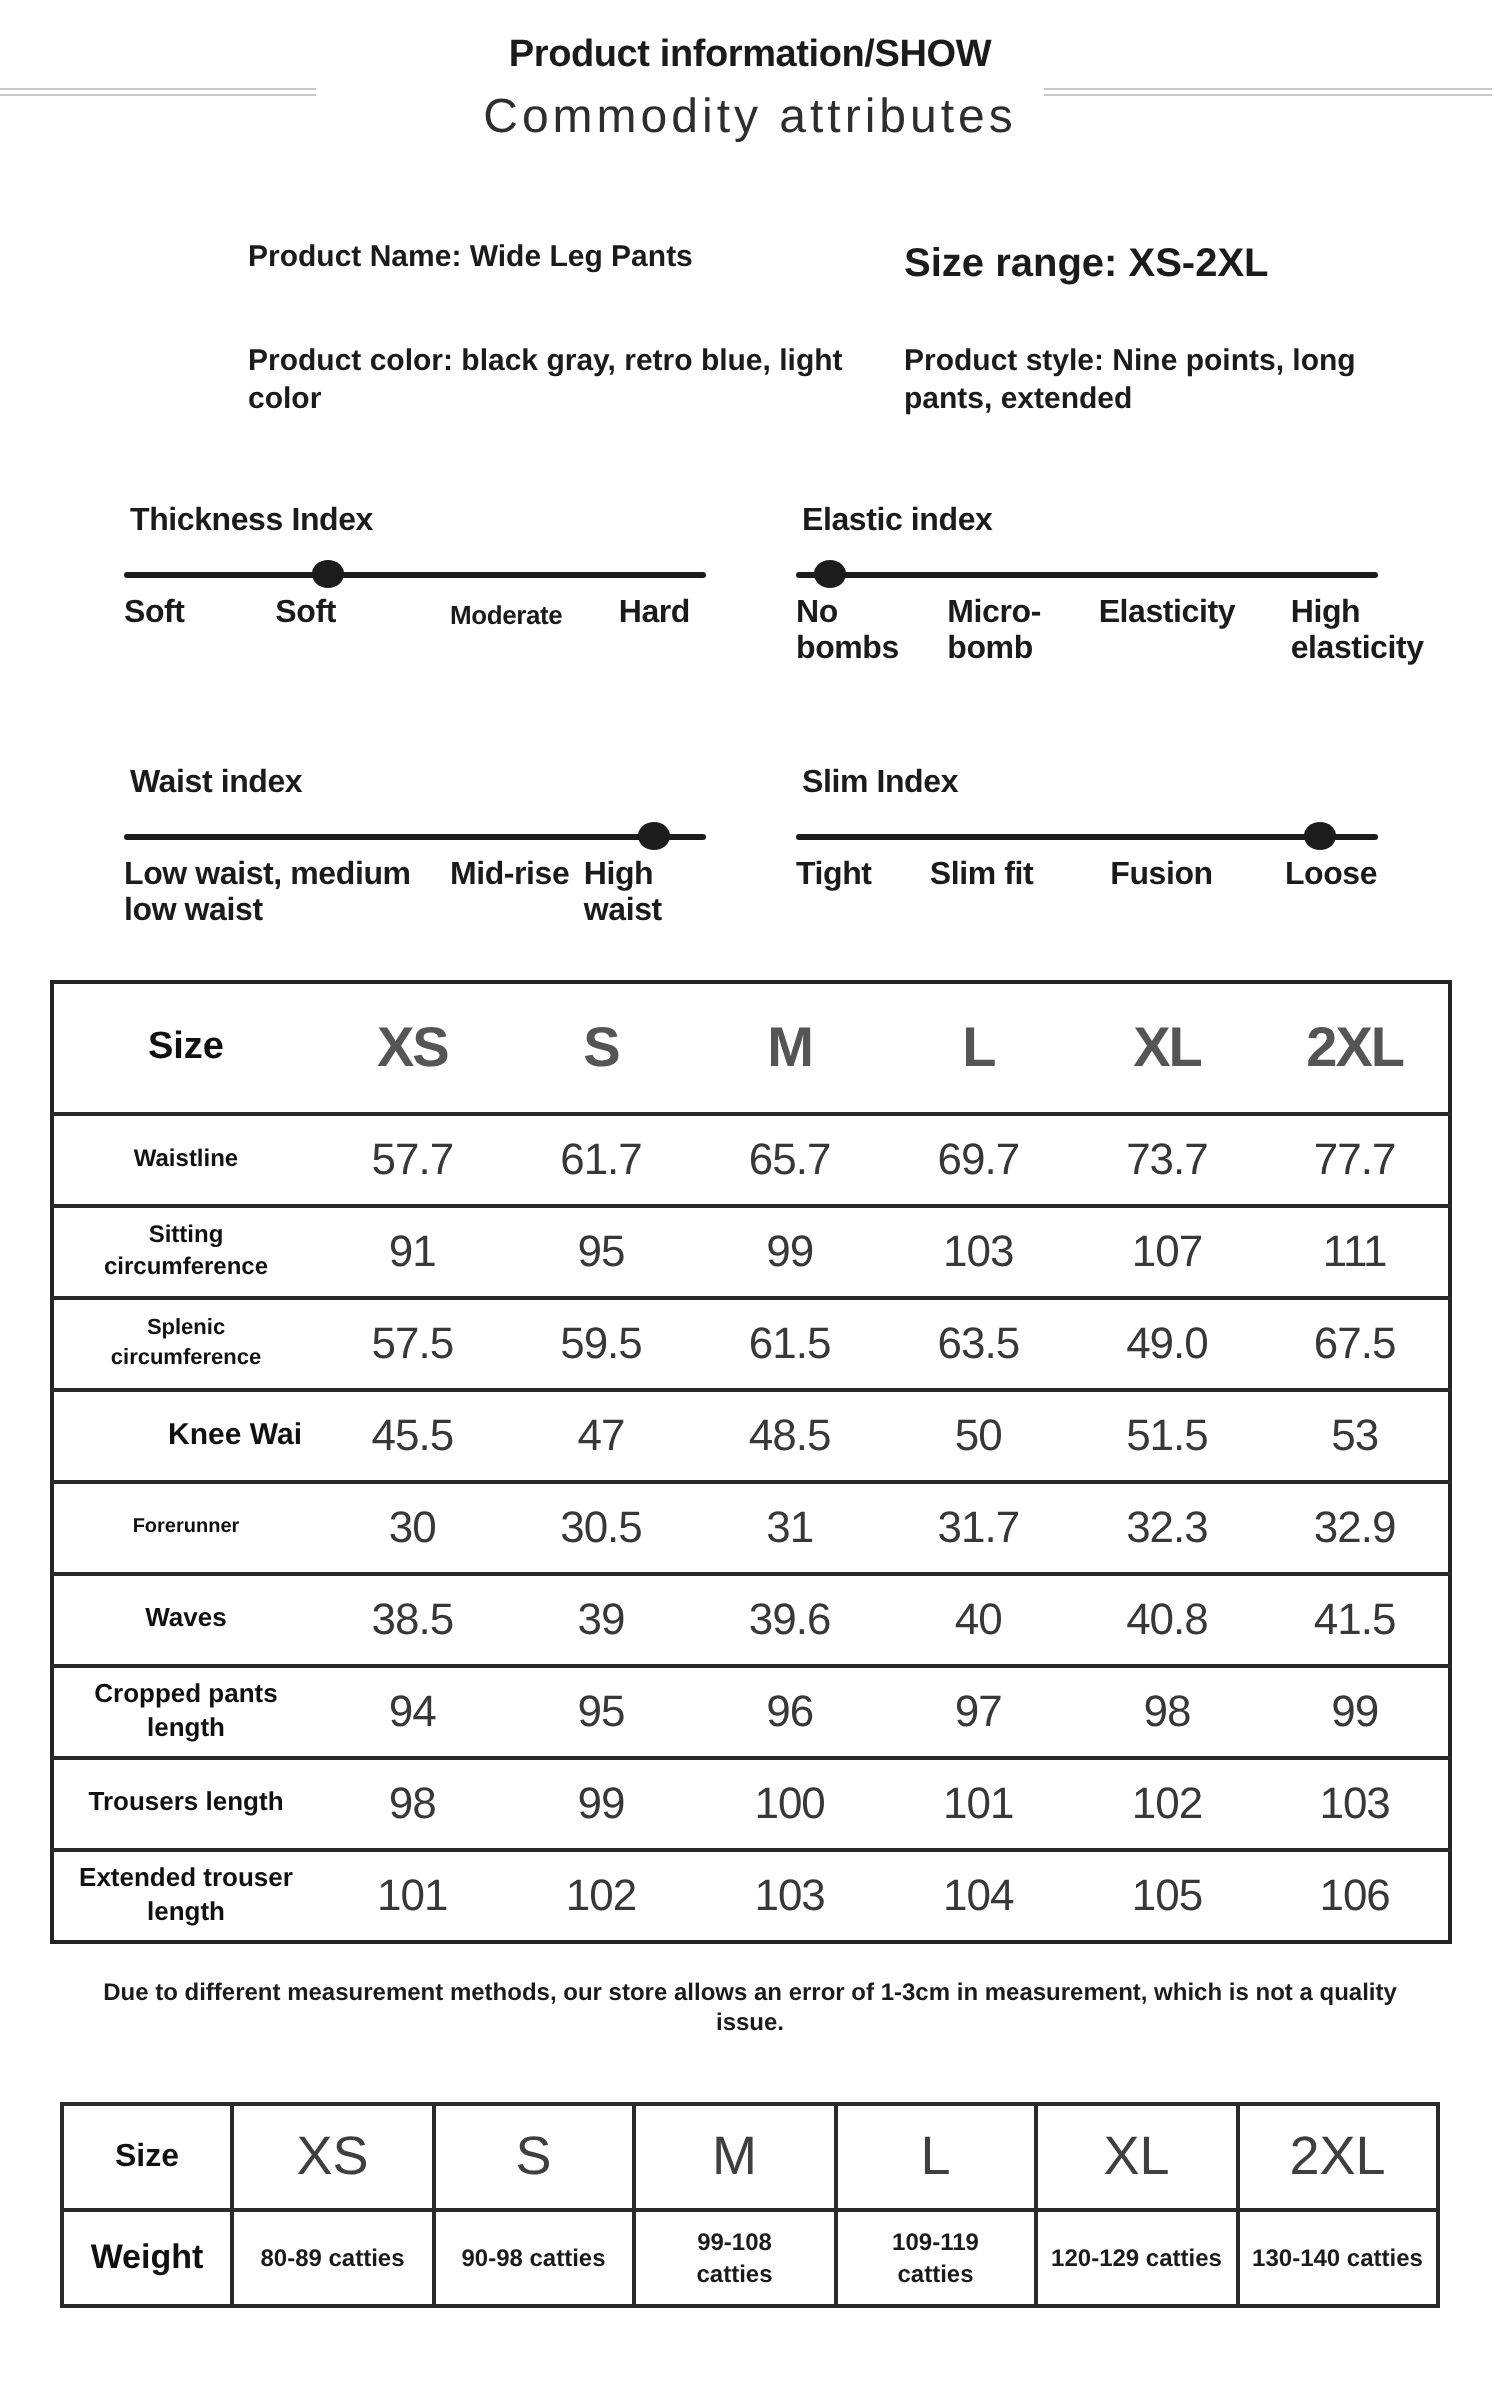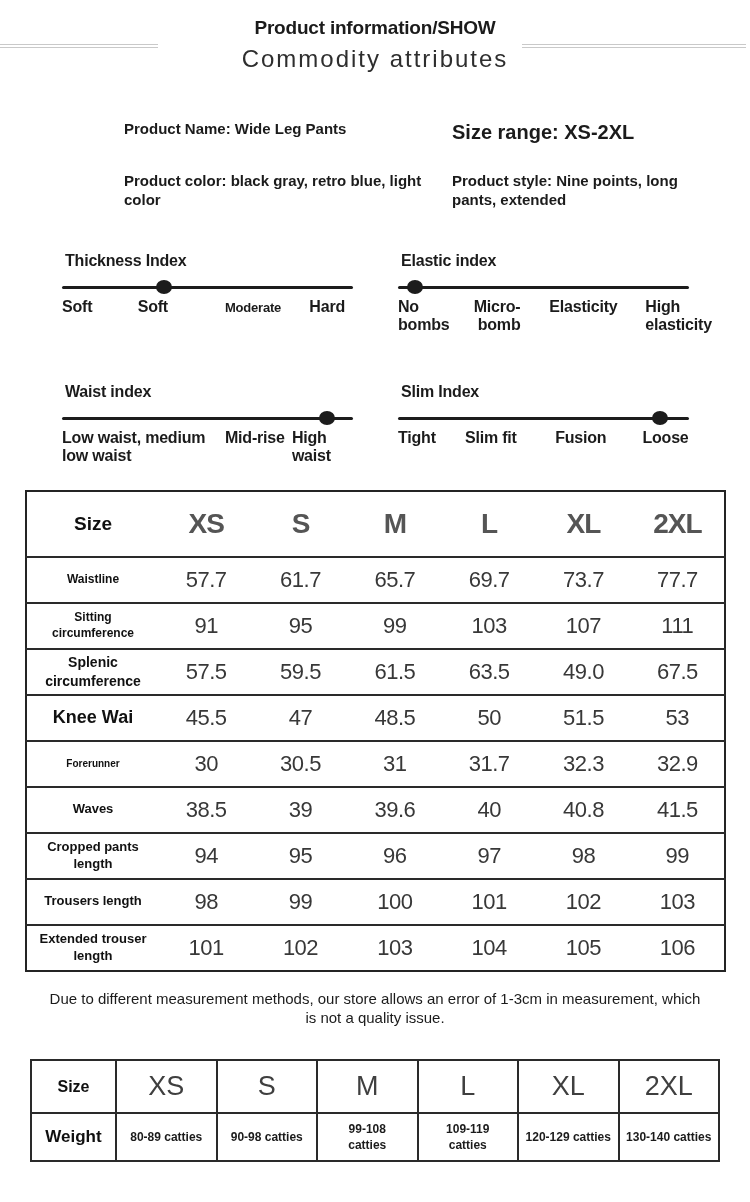--- a/index.html
+++ b/index.html
@@ -40,21 +40,21 @@
   .size-table tbody tr th,.size-table tbody tr td{border-top:2px solid #2a2a2a;}
   .size-table thead th{height:62px;vertical-align:middle;}
   .size-table .corner{font-size:19px;font-weight:bold;color:#101010;}
   .size-table .size-col{font-size:28px;font-weight:bold;color:#555555;letter-spacing:-1px;}
   .size-table td.val{font-size:22px;font-weight:normal;color:#383838;
     text-align:center;height:42px;vertical-align:middle;letter-spacing:-0.5px;}
   .size-table th.rlabel{font-weight:bold;color:#111;line-height:1.3;
     padding:0 8px;text-align:center;vertical-align:middle;}
   
   .disclaimer{margin:17px auto 18px;max-width:660px;text-align:center;
-    font-size:15px;font-weight:normal;line-height:1.32;}
+    font-size:12px;font-weight:bold;line-height:1.32;}
   
   .weight-table{width:690px;margin:31px 0 0 30px;border:2px solid #242424;}
   .weight-table th,.weight-table td{border:2px solid #2a2a2a;text-align:center;vertical-align:middle;}
   .weight-table thead th{height:49px;}
   .weight-table tbody td,.weight-table tbody th{height:44px;}
   .w-corner{font-size:16px;font-weight:bold;color:#101010;}
   .w-size{font-size:27px;font-weight:normal;color:#3f3f3f;}
   .w-label{font-size:17px;font-weight:bold;color:#101010;}
   .w-val{font-size:12px;font-weight:bold;color:#1b1b1b;white-space:pre-line;line-height:1.35;}
 </style>
@@ -89,21 +89,21 @@
       </div>
     </div>
     <div class="slider">
       <div class="s-title">Elastic index</div>
       <div class="track">
         <div class="dot" style="left: 6%;"></div>
       </div>
       <div class="s-labels">
         <div class="s-label" style="left: 0%;">No
 bombs</div>
-        <div class="s-label" style="left: 26%; text-align: right;">Micro-
+        <div class="s-label" style="left: 26%;">Micro-
 bomb</div>
         <div class="s-label" style="left: 52%;">Elasticity</div>
         <div class="s-label" style="left: 85%;">High
 elasticity</div>
       </div>
     </div>
     <div class="slider">
       <div class="s-title">Waist index</div>
       <div class="track">
         <div class="dot" style="left: 91%;"></div>
@@ -163,30 +163,30 @@
       <tr>
         <th class="rlabel" style="font-size: 12px;">Sitting circumference</th>
         <td class="val">91</td>
         <td class="val">95</td>
         <td class="val">99</td>
         <td class="val">103</td>
         <td class="val">107</td>
         <td class="val">111</td>
       </tr>
       <tr>
-        <th class="rlabel" style="font-size: 14px;">Splenic circumference</th>
+        <th class="rlabel" style="font-size: 11px;">Splenic circumference</th>
         <td class="val">57.5</td>
         <td class="val">59.5</td>
         <td class="val">61.5</td>
         <td class="val">63.5</td>
         <td class="val">49.0</td>
         <td class="val">67.5</td>
       </tr>
       <tr>
-        <th class="rlabel" style="font-size: 18px;">Knee Wai</th>
+        <th class="rlabel" style="font-size: 15px; text-align: right;">Knee Wai</th>
         <td class="val">45.5</td>
         <td class="val">47</td>
         <td class="val">48.5</td>
         <td class="val">50</td>
         <td class="val">51.5</td>
         <td class="val">53</td>
       </tr>
       <tr>
         <th class="rlabel" style="font-size: 10px;">Forerunner</th>
         <td class="val">30</td>

